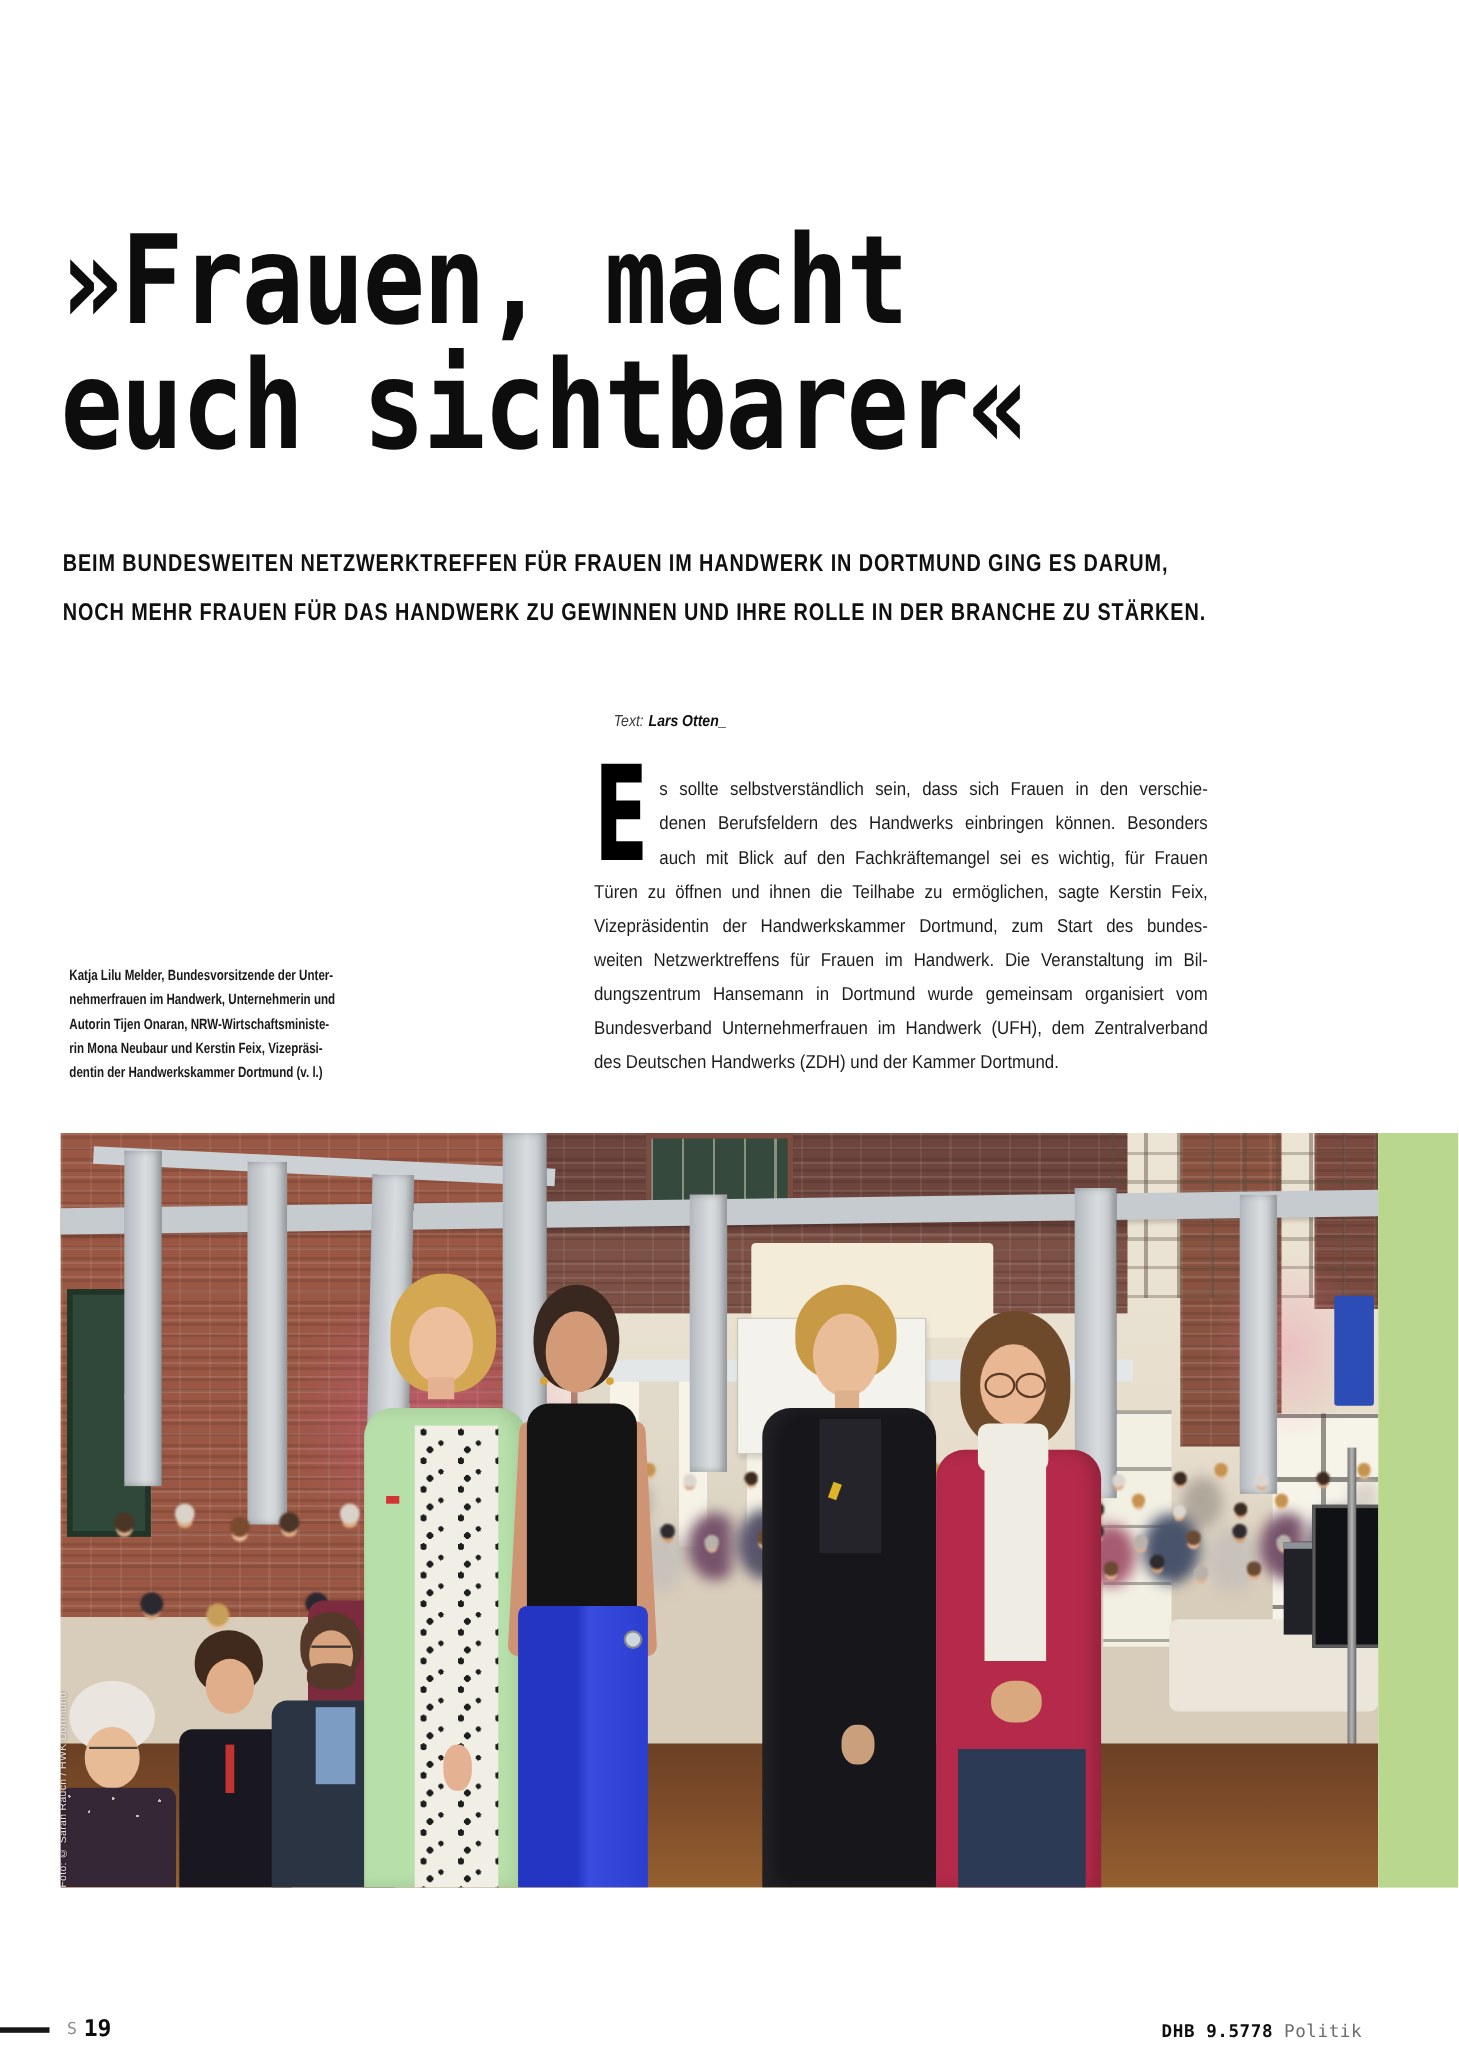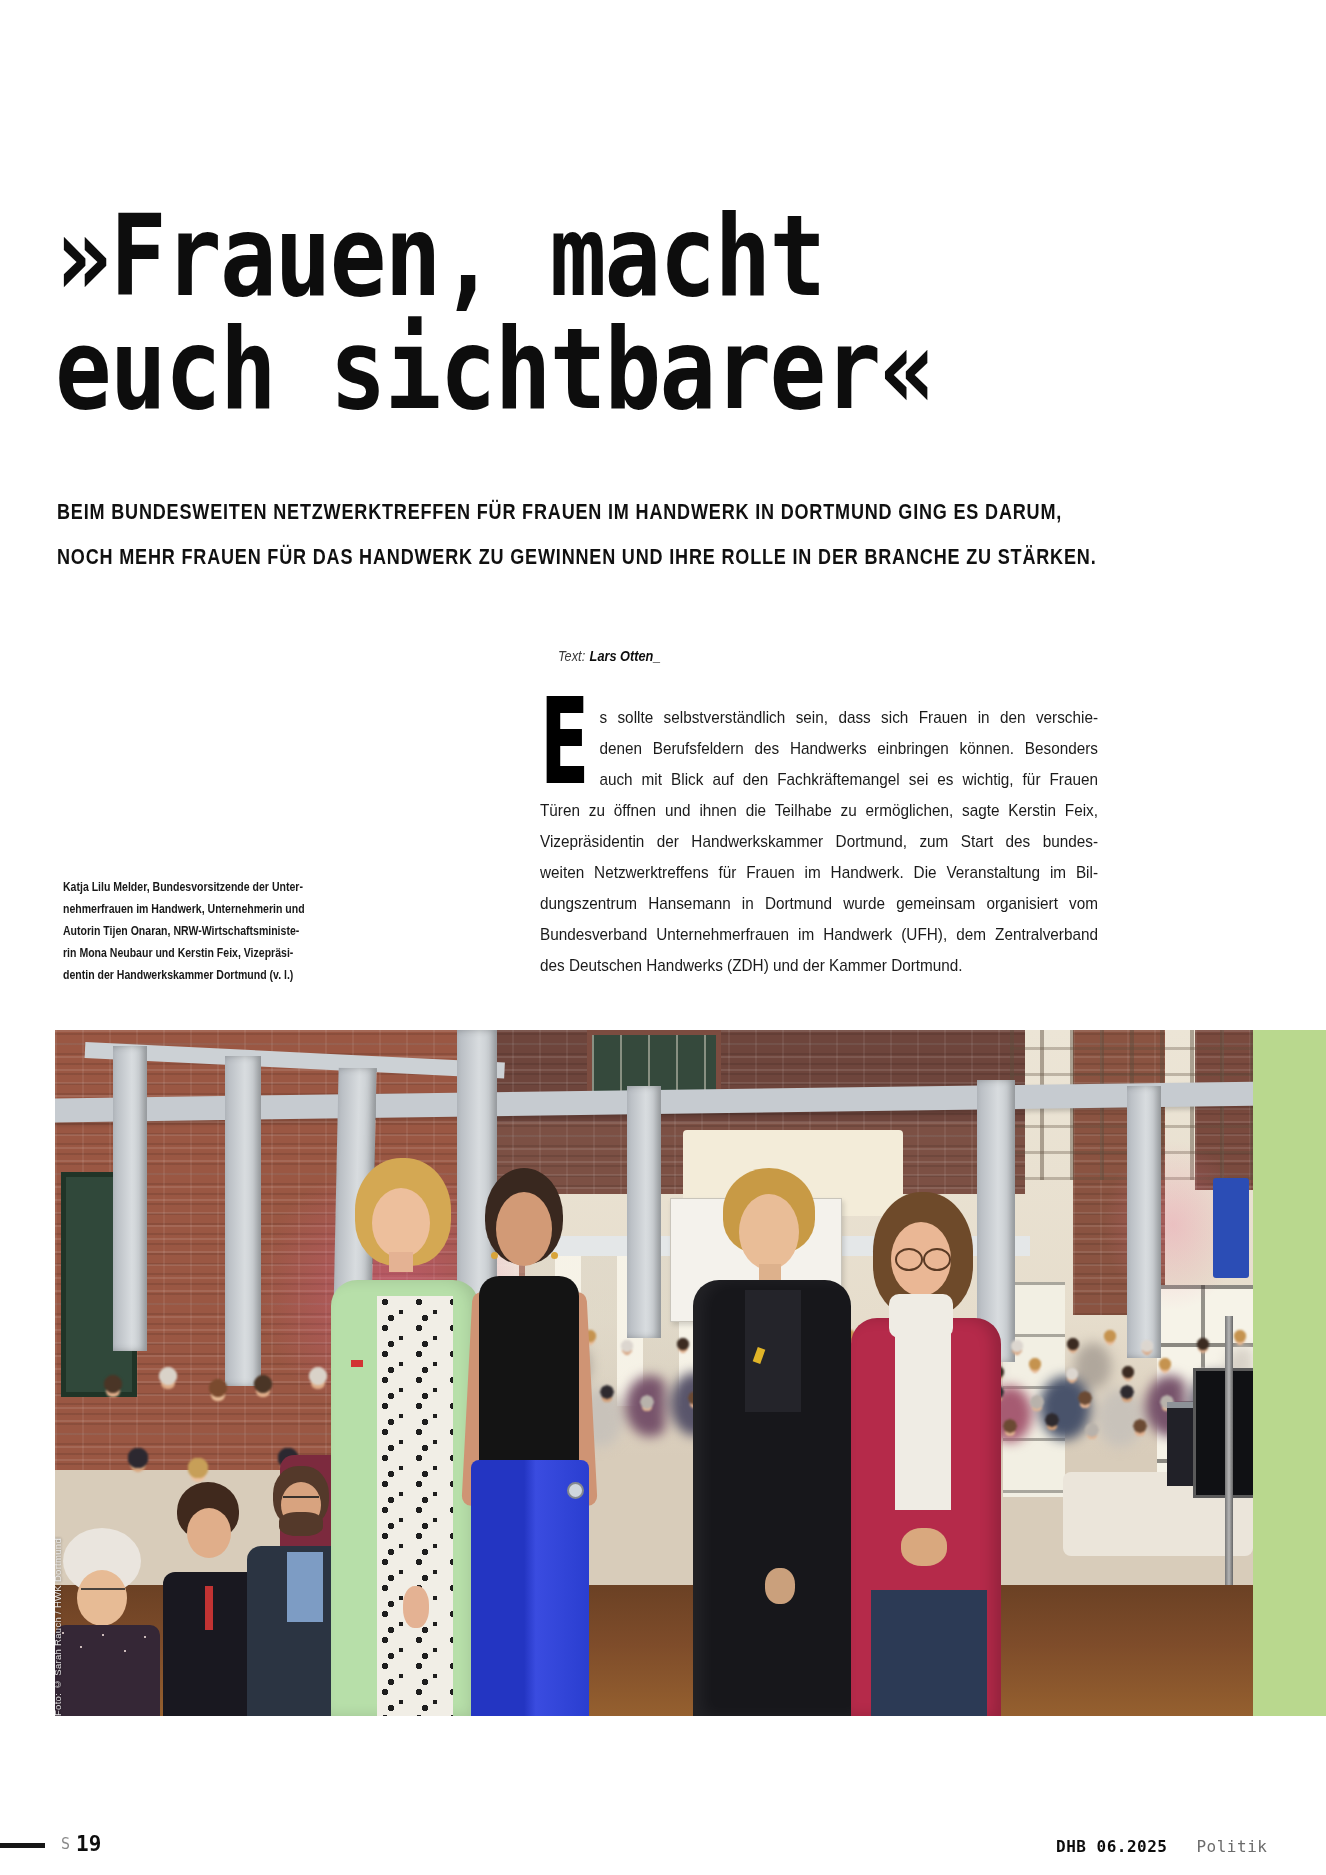--- a/index.html
+++ b/index.html
@@ -88,21 +88,21 @@
   
   .greenbar{position:absolute;left:1253px;top:1030px;width:73px;height:686px;background:#b9d88e;}
 
   
   .footer-rule{position:absolute;left:0;top:1843px;width:45px;height:5px;background:#161616;}
   .folio{position:absolute;left:61px;top:1832px;font-family:"DejaVu Sans Mono",monospace;}
   .folio-s{font-size:15px;color:#8a8a8a;letter-spacing:1px;vertical-align:2px;}
   .folio-n{font-size:21px;font-weight:bold;color:#0d0d0d;margin-left:5px;}
   .footer-right{position:absolute;left:1056px;top:1837px;font-family:"DejaVu Sans Mono",monospace;font-size:16px;white-space:nowrap;}
   .issue{font-weight:bold;color:#0d0d0d;letter-spacing:.5px;}
-  .section{color:#6b6b6b;margin-left:29px;letter-spacing:.5px;}
+  .section{color:#6b6b6b;margin-left:10px;letter-spacing:.5px;}
 </style>
 </head>
 <body>
 
 <div class="page">
 
   <h1 class="headline">
       <span>»Frauen, macht</span>
       <span>euch sichtbarer«</span>
     </h1>
@@ -239,16 +239,16 @@
     <div class="photo-credit">Foto: © Sarah Rauch / HWK Dortmund</div>
   </div>
 
   <div class="greenbar" style="background: rgb(185, 216, 142);"></div>
 
   <div class="footer-rule"></div>
   <div class="folio">
     <span class="folio-s">S</span><span class="folio-n">19</span>
   </div>
   <div class="footer-right">
-    <span class="issue">DHB 06.2025</span><span class="section">Politik</span>
+    <span class="issue">DHB 9.5778</span><span class="section">Politik</span>
   </div>
 
 </div>
 
 </body></html>

